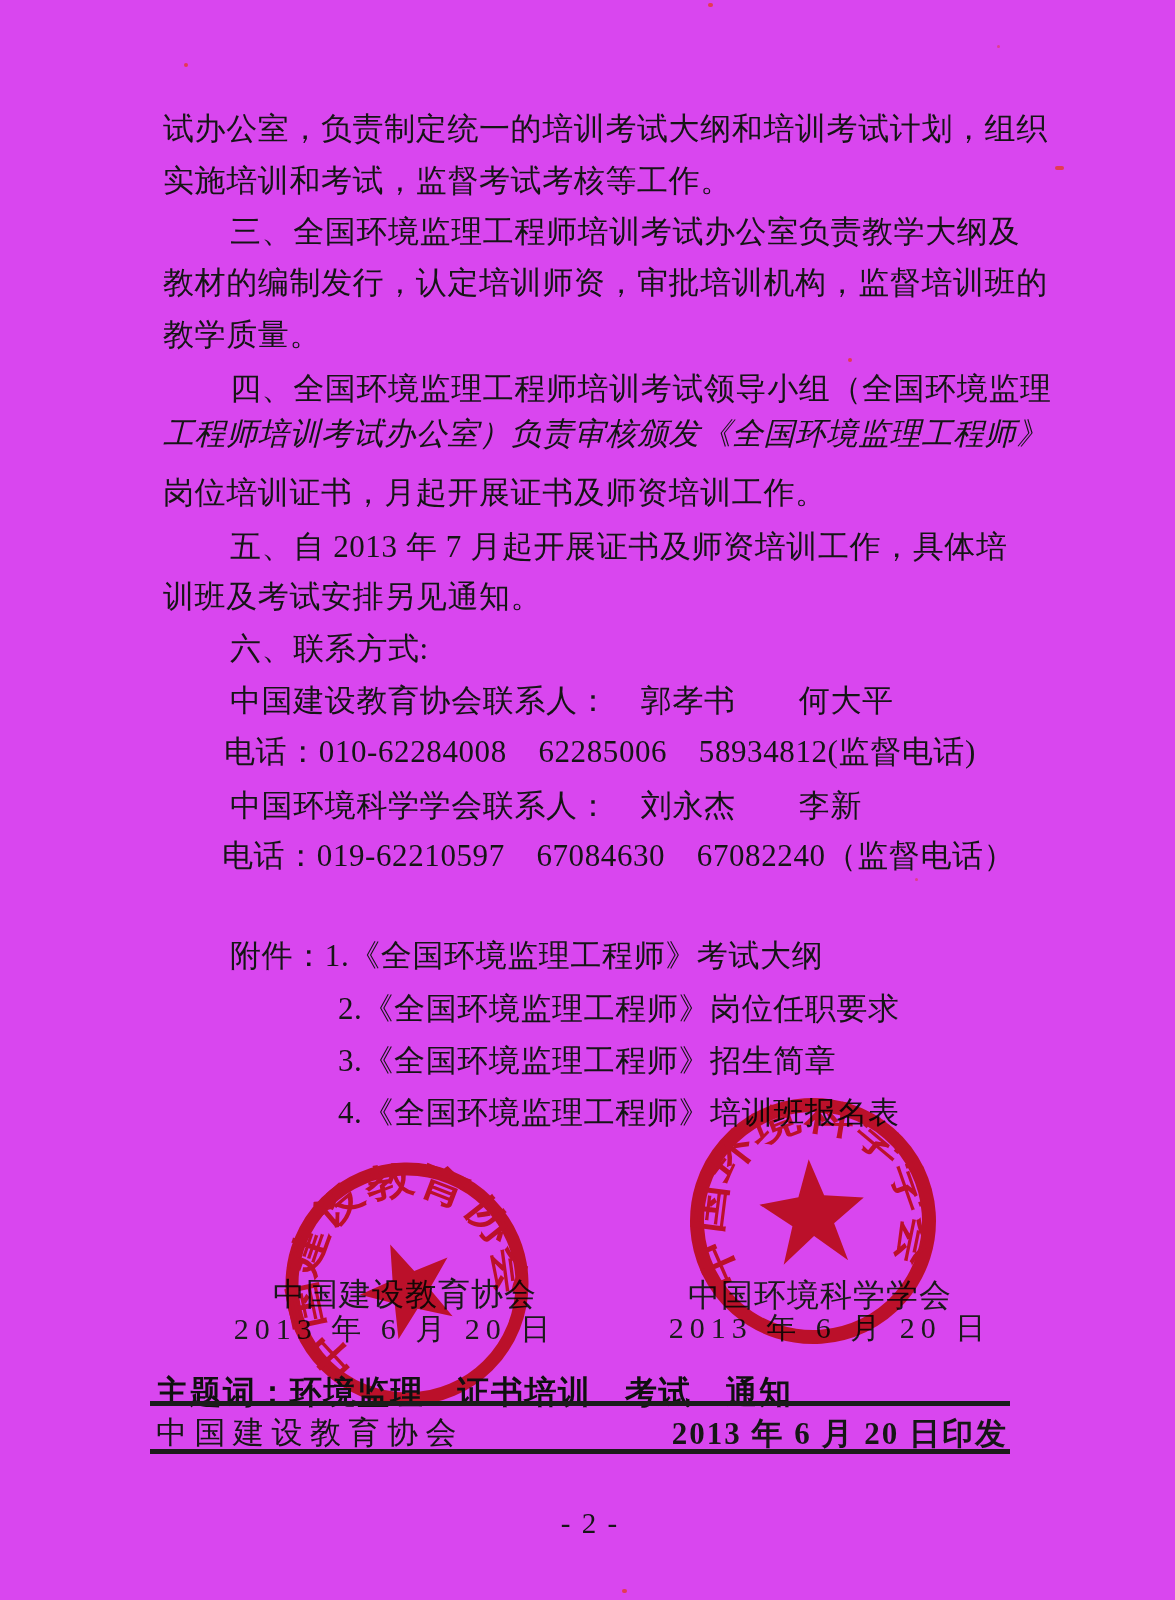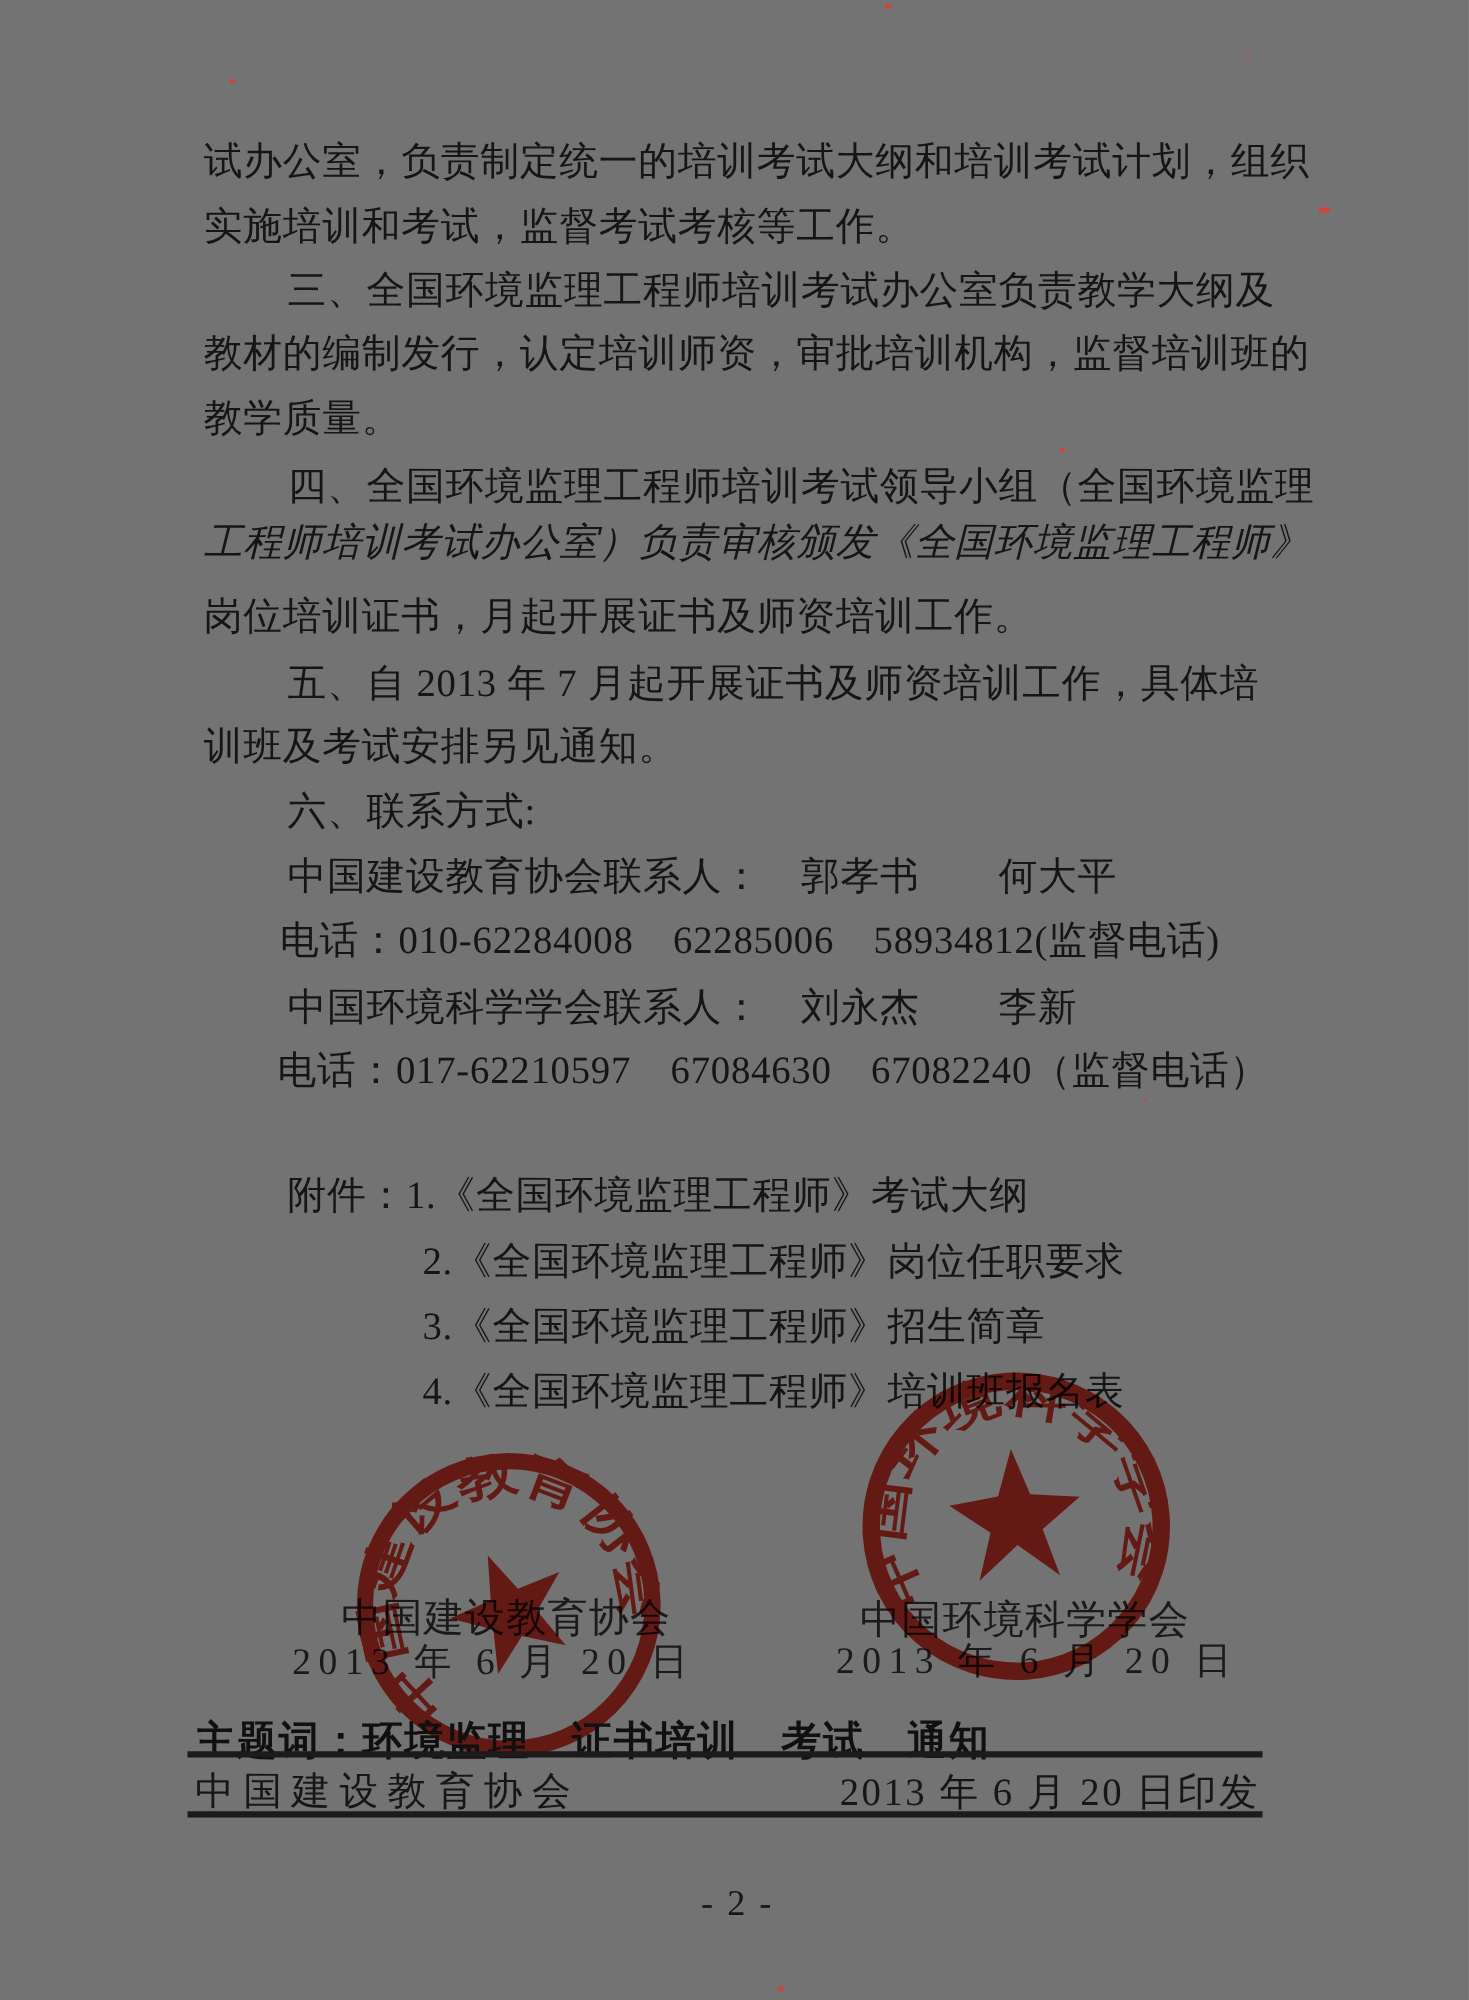--- a/index.html
+++ b/index.html
@@ -1,19 +1,19 @@
 <!DOCTYPE html>
 <html><head>
 <meta charset="utf-8">
 <style>
   html,body{margin:0;padding:0;background:#888;}
   #page{
     position:relative;
     width:1175px;height:1600px;
-    background:#737373;
+    background:#d946ef;
     overflow:hidden;
     font-family:"Liberation Serif","DejaVu Serif",serif;
     color:#161616;
   }
   .bline{
     position:absolute;
     font-size:31px;
     line-height:1.18;
     letter-spacing:0.6px;
     white-space:pre;
@@ -92,21 +92,21 @@
       <div class="bline" style="left: 163px; top: 317px;">教学质量。</div>
       <div class="bline" style="left: 230px; top: 371px;">四、全国环境监理工程师培训考试领导小组（全国环境监理</div>
       <div class="bline" style="left: 163px; top: 416px; font-style: italic;">工程师培训考试办公室）负责审核颁发《全国环境监理工程师》</div>
       <div class="bline" style="left: 163px; top: 475px;">岗位培训证书，月起开展证书及师资培训工作。</div>
       <div class="bline" style="left: 230px; top: 529px;">五、自 2013 年 7 月起开展证书及师资培训工作，具体培</div>
       <div class="bline" style="left: 163px; top: 579px;">训班及考试安排另见通知。</div>
       <div class="bline" style="left: 230px; top: 631px;">六、联系方式:</div>
       <div class="bline" style="left: 230px; top: 683px;">中国建设教育协会联系人：　郭孝书　　何大平</div>
       <div class="bline" style="left: 224px; top: 734px;">电话：010-62284008　62285006　58934812(监督电话)</div>
       <div class="bline" style="left: 230px; top: 788px;">中国环境科学学会联系人：　刘永杰　　李新</div>
-      <div class="bline" style="left: 222px; top: 838px;">电话：017-62210597　67084630　67082240（监督电话）</div>
+      <div class="bline" style="left: 222px; top: 838px;">电话：019-62210597　67084630　67082240（监督电话）</div>
       <div class="bline" style="left: 230px; top: 938px;">附件：1.《全国环境监理工程师》考试大纲</div>
       <div class="bline" style="left: 338px; top: 991px;">2.《全国环境监理工程师》岗位任职要求</div>
       <div class="bline" style="left: 338px; top: 1043px;">3.《全国环境监理工程师》招生简章</div>
       <div class="bline" style="left: 338px; top: 1095px;">4.《全国环境监理工程师》培训班报名表</div>
     </div>
 
   <div class="sig sig-org" style="left:265px;top:1273px;width:280px;">中国建设教育协会</div>
   <div class="sig sig-date" style="left:230px;top:1309px;width:330px;">2013 年 6 月 20 日</div>
   <div class="sig sig-org" style="left:680px;top:1274px;width:280px;">中国环境科学学会</div>
   <div class="sig sig-date" style="left:665px;top:1308px;width:330px;">2013 年 6 月 20 日</div>
@@ -131,21 +131,21 @@
       </text>
       <polygon fill="#da291c" points="129,67 141.9,104.2 181.3,109 149.9,132.8 161.3,170.5 129,144 96.7,170.5 108.1,132.8 76.7,109 116.1,104.2"></polygon>
     </g>
   </svg>
 
   <div class="footer-subject" style="left:156px;top:1371px;">主题词：环境监理　证书培训　考试　通知</div>
 
   <div class="rule" style="left:150px;top:1401px;width:860px;"></div>
 
   <div class="footer-pub" style="left:156px;top:1412px;">中国建设教育协会</div>
-  <div class="footer-print" style="left:590px;top:1413px;width:418px;">2013 年 6 月 20 日印发</div>
+  <div class="footer-print" style="left:590px;top:1413px;width:418px;font-weight:bold;">2013 年 6 月 20 日印发</div>
 
   <div class="rule" style="left:150px;top:1449px;width:860px;"></div>
 
 
   <div class="page-num" style="left:535px;top:1507px;width:110px;">- 2 -</div>
 
   <span class="speck" style="left:708px;top:3px;width:5px;height:4px;"></span>
   <span class="speck" style="left:184px;top:63px;width:4px;height:4px;"></span>
   <span class="speck" style="left:997px;top:45px;width:3px;height:3px;opacity:0.5;"></span>
   <span class="speck" style="left:1055px;top:166px;width:9px;height:4px;"></span>

